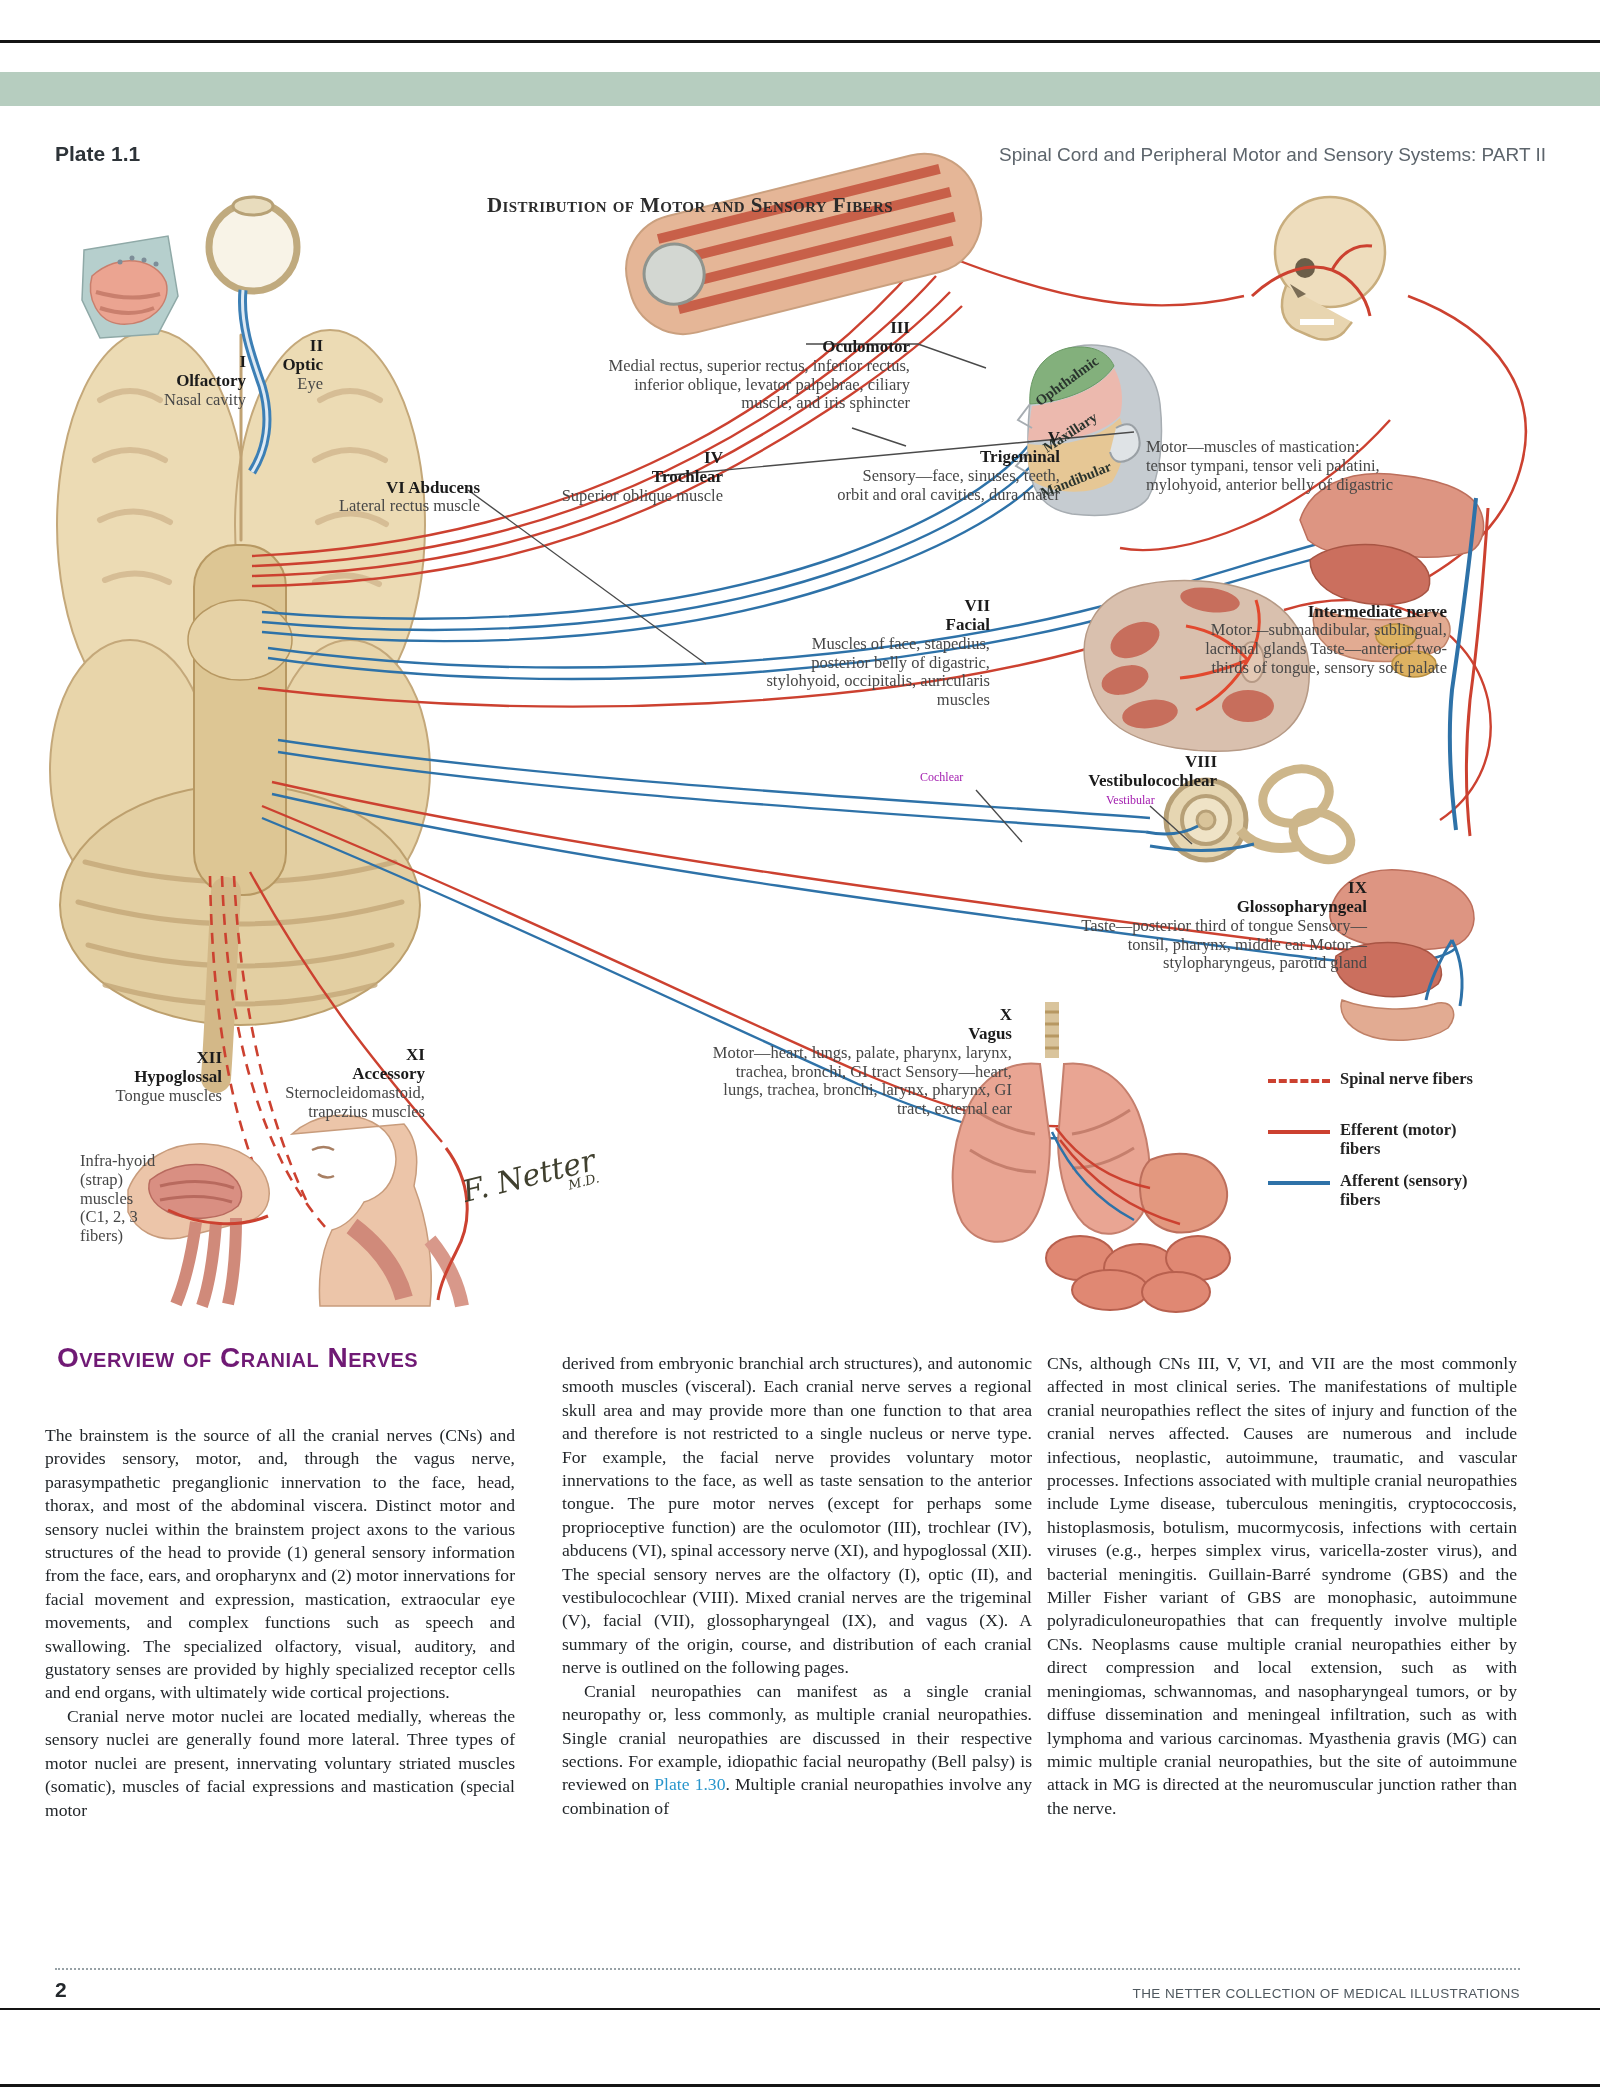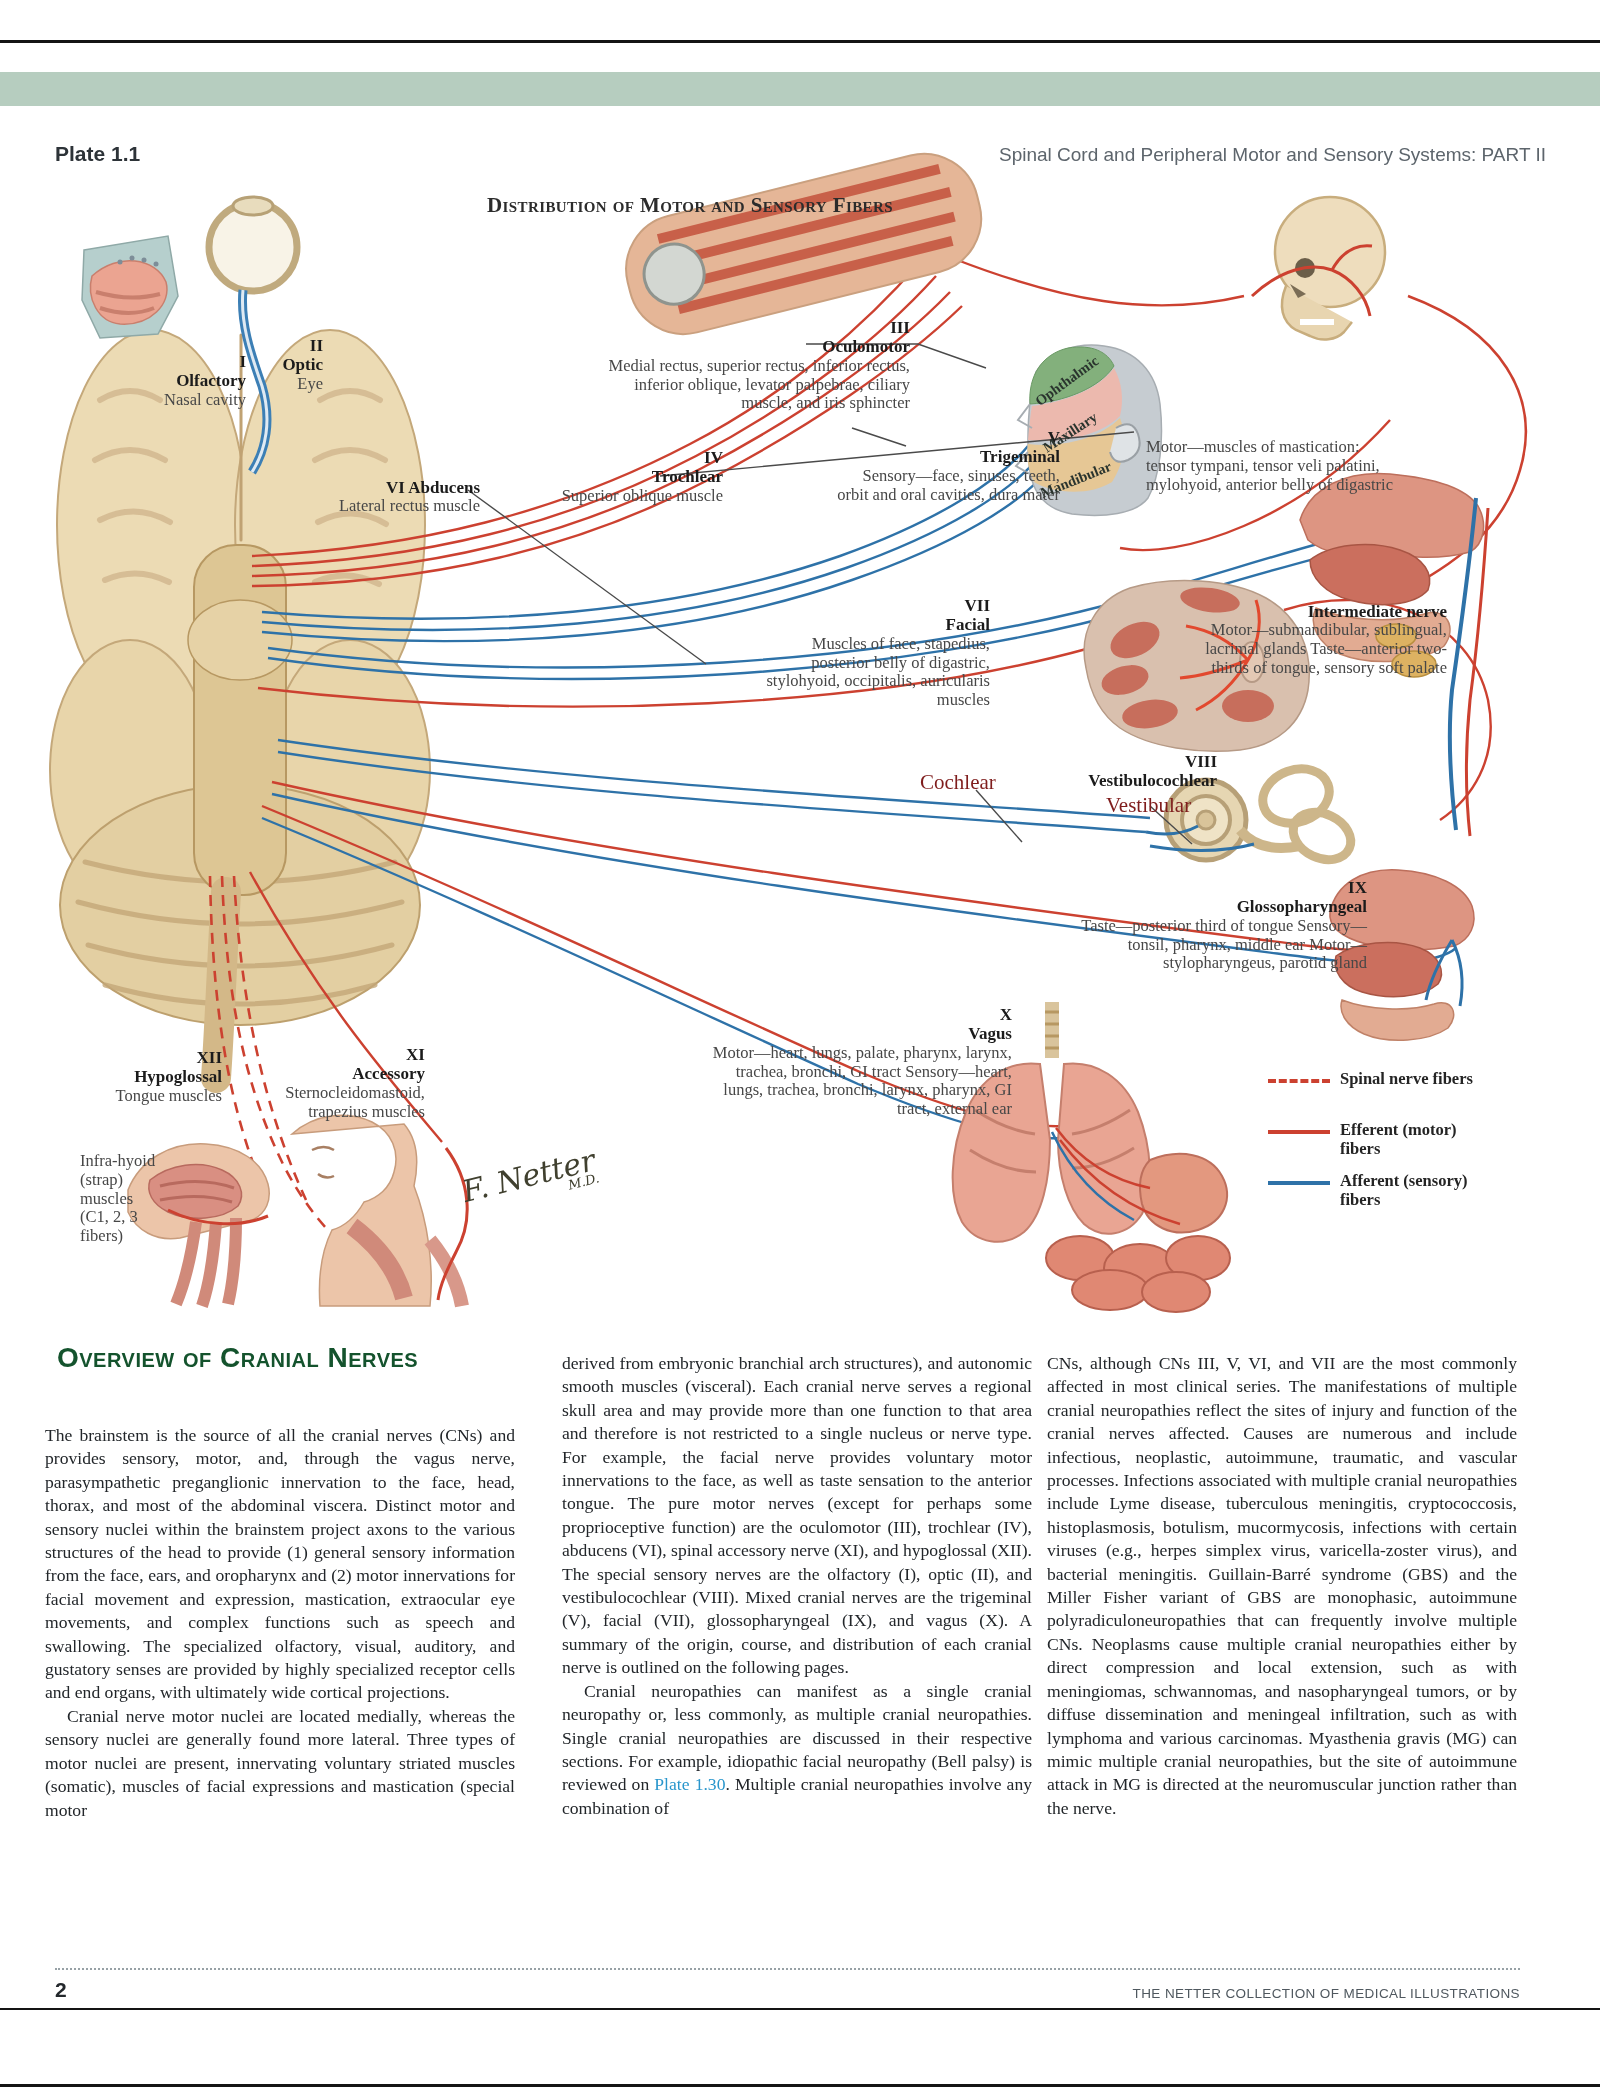--- a/index.html
+++ b/index.html
@@ -10,35 +10,35 @@
   #hdr-plate{position:absolute;left:55px;top:142px;font-family:"Liberation Sans",sans-serif;
              font-weight:bold;font-size:21px;color:#2d3338;text-align:right;}
   #hdr-title{position:absolute;right:54px;top:144px;font-family:"Liberation Sans",sans-serif;
              font-size:19px;color:#5d656c;}
   #fig-title{position:absolute;left:430px;top:193px;width:520px;text-align:center;font-weight:bold;
              font-variant:small-caps;font-size:21px;letter-spacing:.4px;color:#2c2c2c;}
   svg.art{position:absolute;left:0;top:0;pointer-events:none;}
   .flabel{position:absolute;text-align:right;font-size:16.5px;line-height:1.14;color:#474747;}
   .flabel .num,.flabel .nname{font-weight:bold;color:#1b1b1b;font-size:17px;}
   .flabel.la{text-align:left;}
-  .floating{position:absolute;font-size:21px;color:#7f1d1d;white-space:nowrap;}
+  .floating{position:absolute;font-size:12px;color:#a21caf;white-space:nowrap;}
   .rot{position:absolute;font-size:14.5px;font-weight:bold;color:#2a342e;white-space:nowrap;
        transform-origin:left top;}
   .leg-row{position:absolute;left:1268px;display:flex;gap:10px;}
   .leg-swatch{display:block;width:62px;height:0;margin-top:9px;}
   .sw-dash{border-top:4px dashed #cc4130;}
   .sw-red{border-top:4px solid #cc4130;}
   .sw-blue{border-top:4px solid #2e72a8;}
   .leg-text{width:140px;font-weight:bold;color:#242424;font-size:16.5px;line-height:1.15;}
   #signature{position:absolute;left:462px;top:1158px;transform:rotate(-14deg);color:#40402f;
              font-style:italic;font-family:"DejaVu Serif",serif;}
   #signature .sig-name{font-size:30px;}
   #signature .sig-suffix{font-size:13px;display:block;text-align:right;margin-top:-6px;}
   #article-heading{position:absolute;left:57px;top:1342px;font-family:"Liberation Sans",sans-serif;
-             font-variant:small-caps;font-weight:bold;font-size:28px;letter-spacing:.5px;color:#14532d;}
+             font-variant:small-caps;font-weight:bold;font-size:28px;letter-spacing:.5px;color:#701a75;}
   .col{position:absolute;width:470px;text-align:justify;font-size:17.6px;line-height:23.4px;color:#22262a;}
   .col p{margin:0;}
   .ind{text-indent:22px;}
   .plate-link{color:#2996cc;cursor:pointer;}
   #ftr-dots{position:absolute;left:55px;top:1968px;width:1465px;border-top:2px dotted #97a1a6;}
   #ftr-num{position:absolute;left:55px;top:1978px;font-family:"Liberation Sans",sans-serif;
            font-weight:bold;font-size:21px;color:#23282c;}
   #ftr-imprint{position:absolute;right:80px;top:1986px;font-family:"Liberation Sans",sans-serif;
            font-size:13.5px;letter-spacing:.4px;color:#4f585f;}
 </style>

